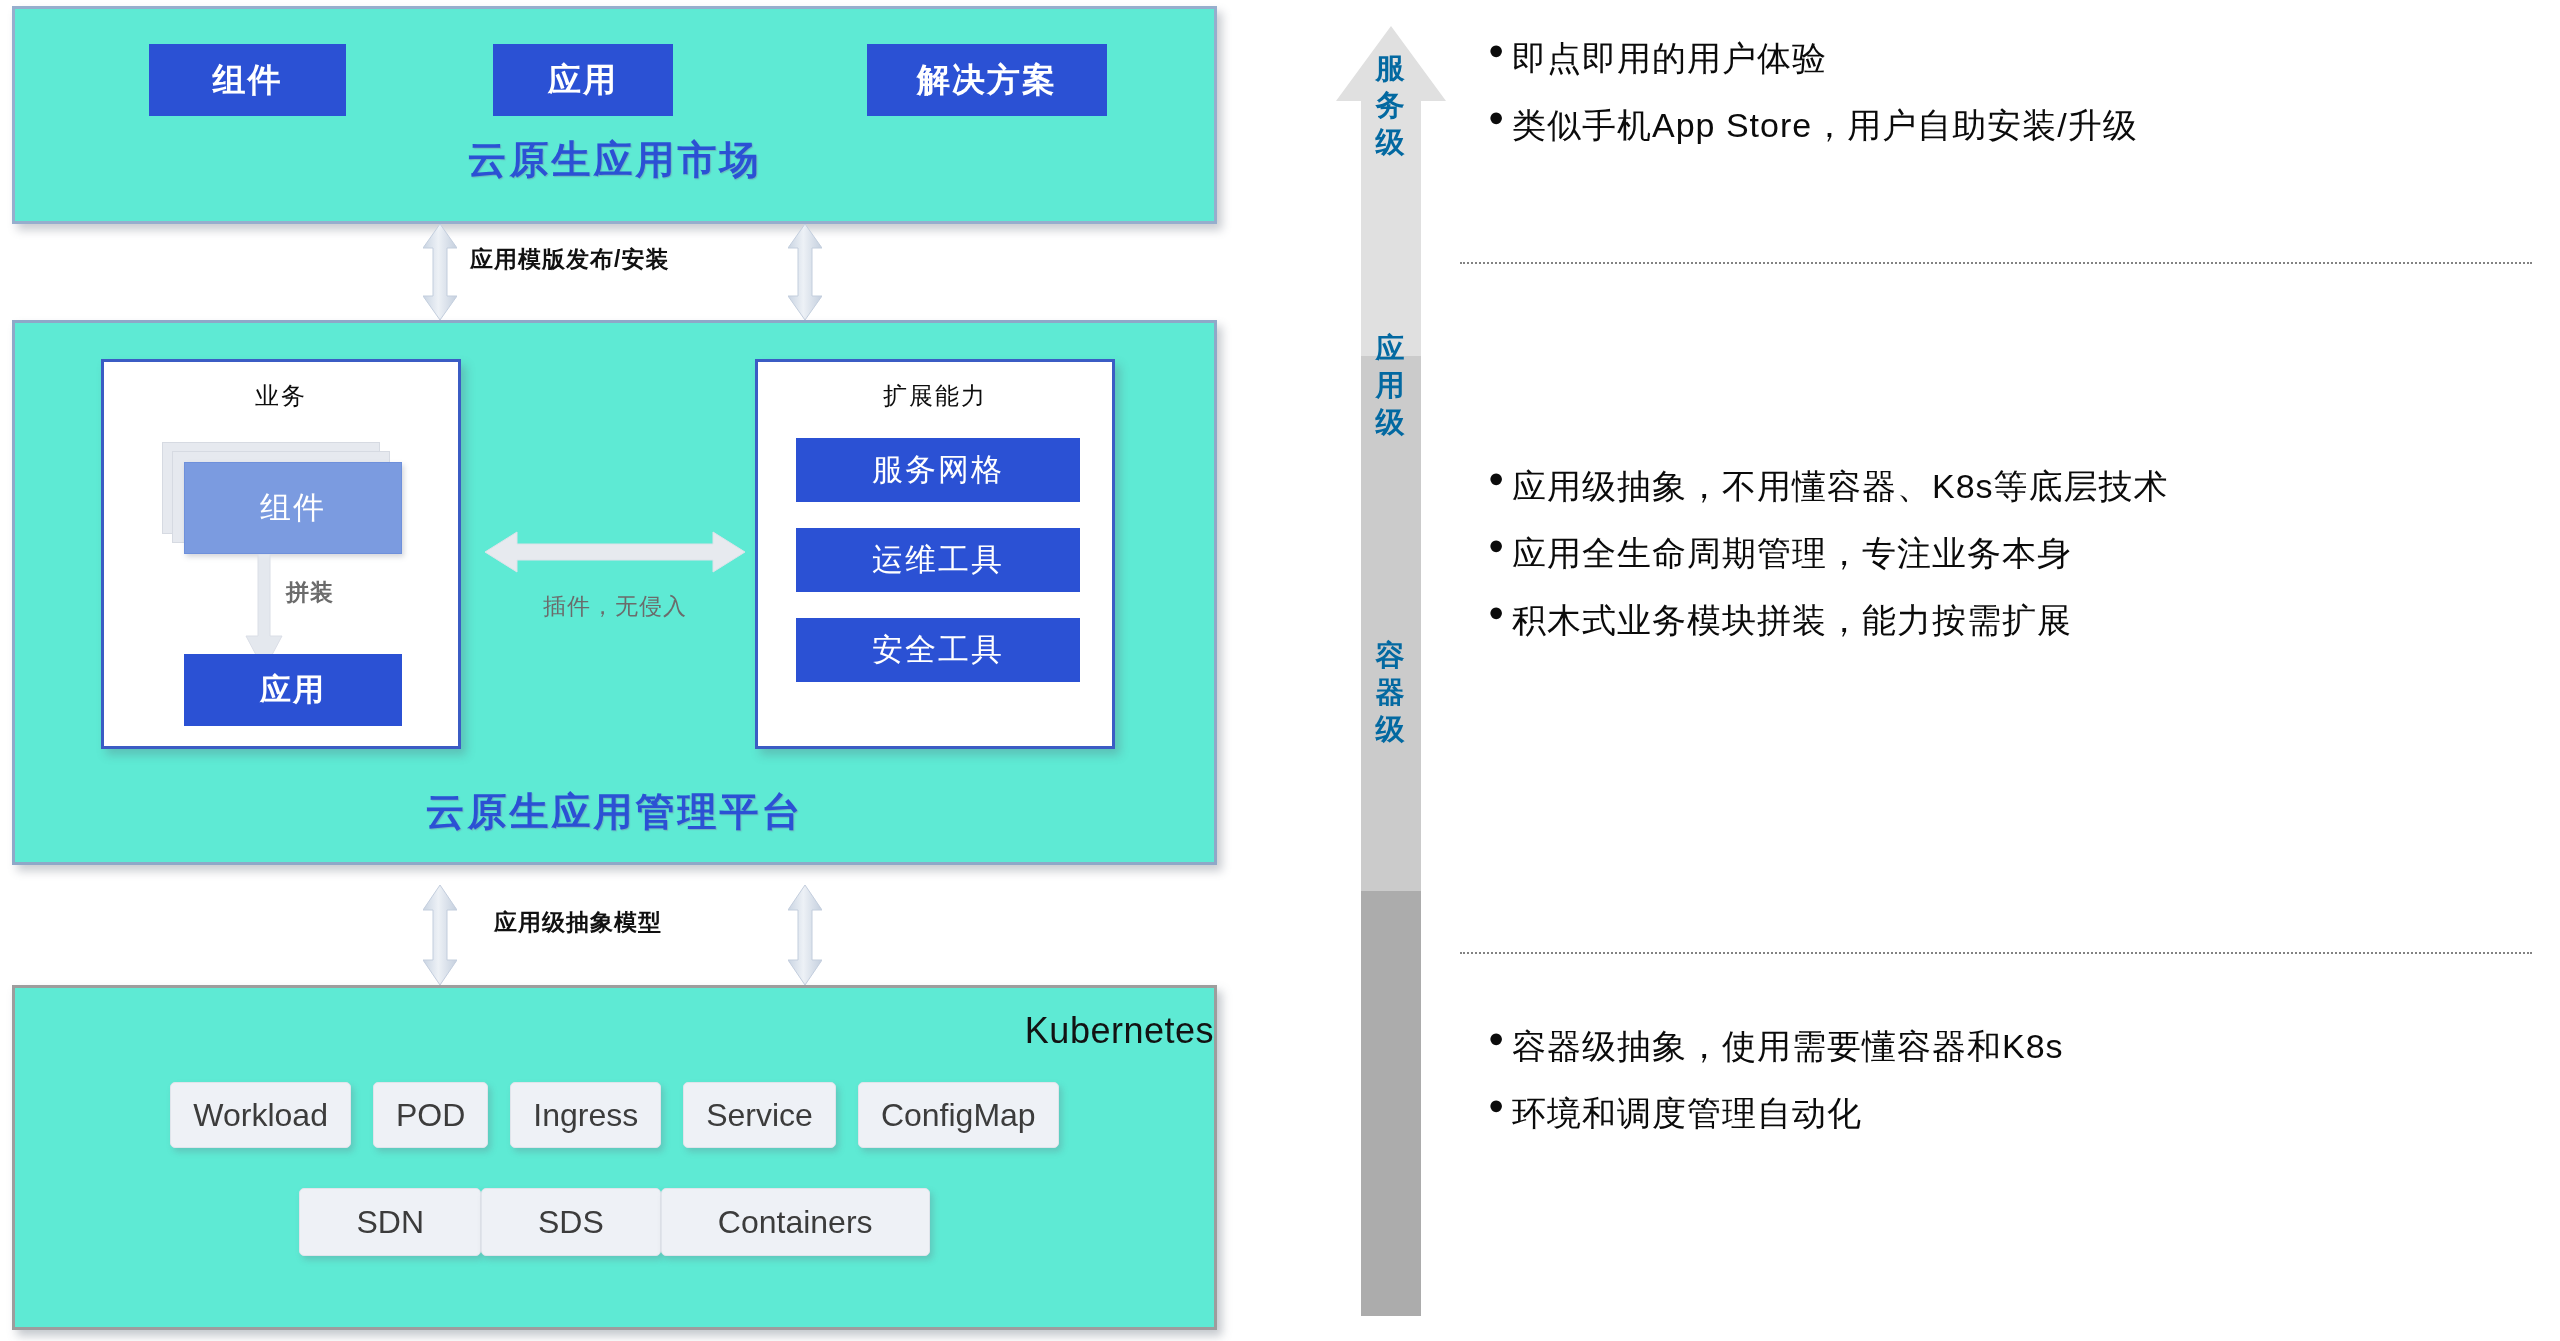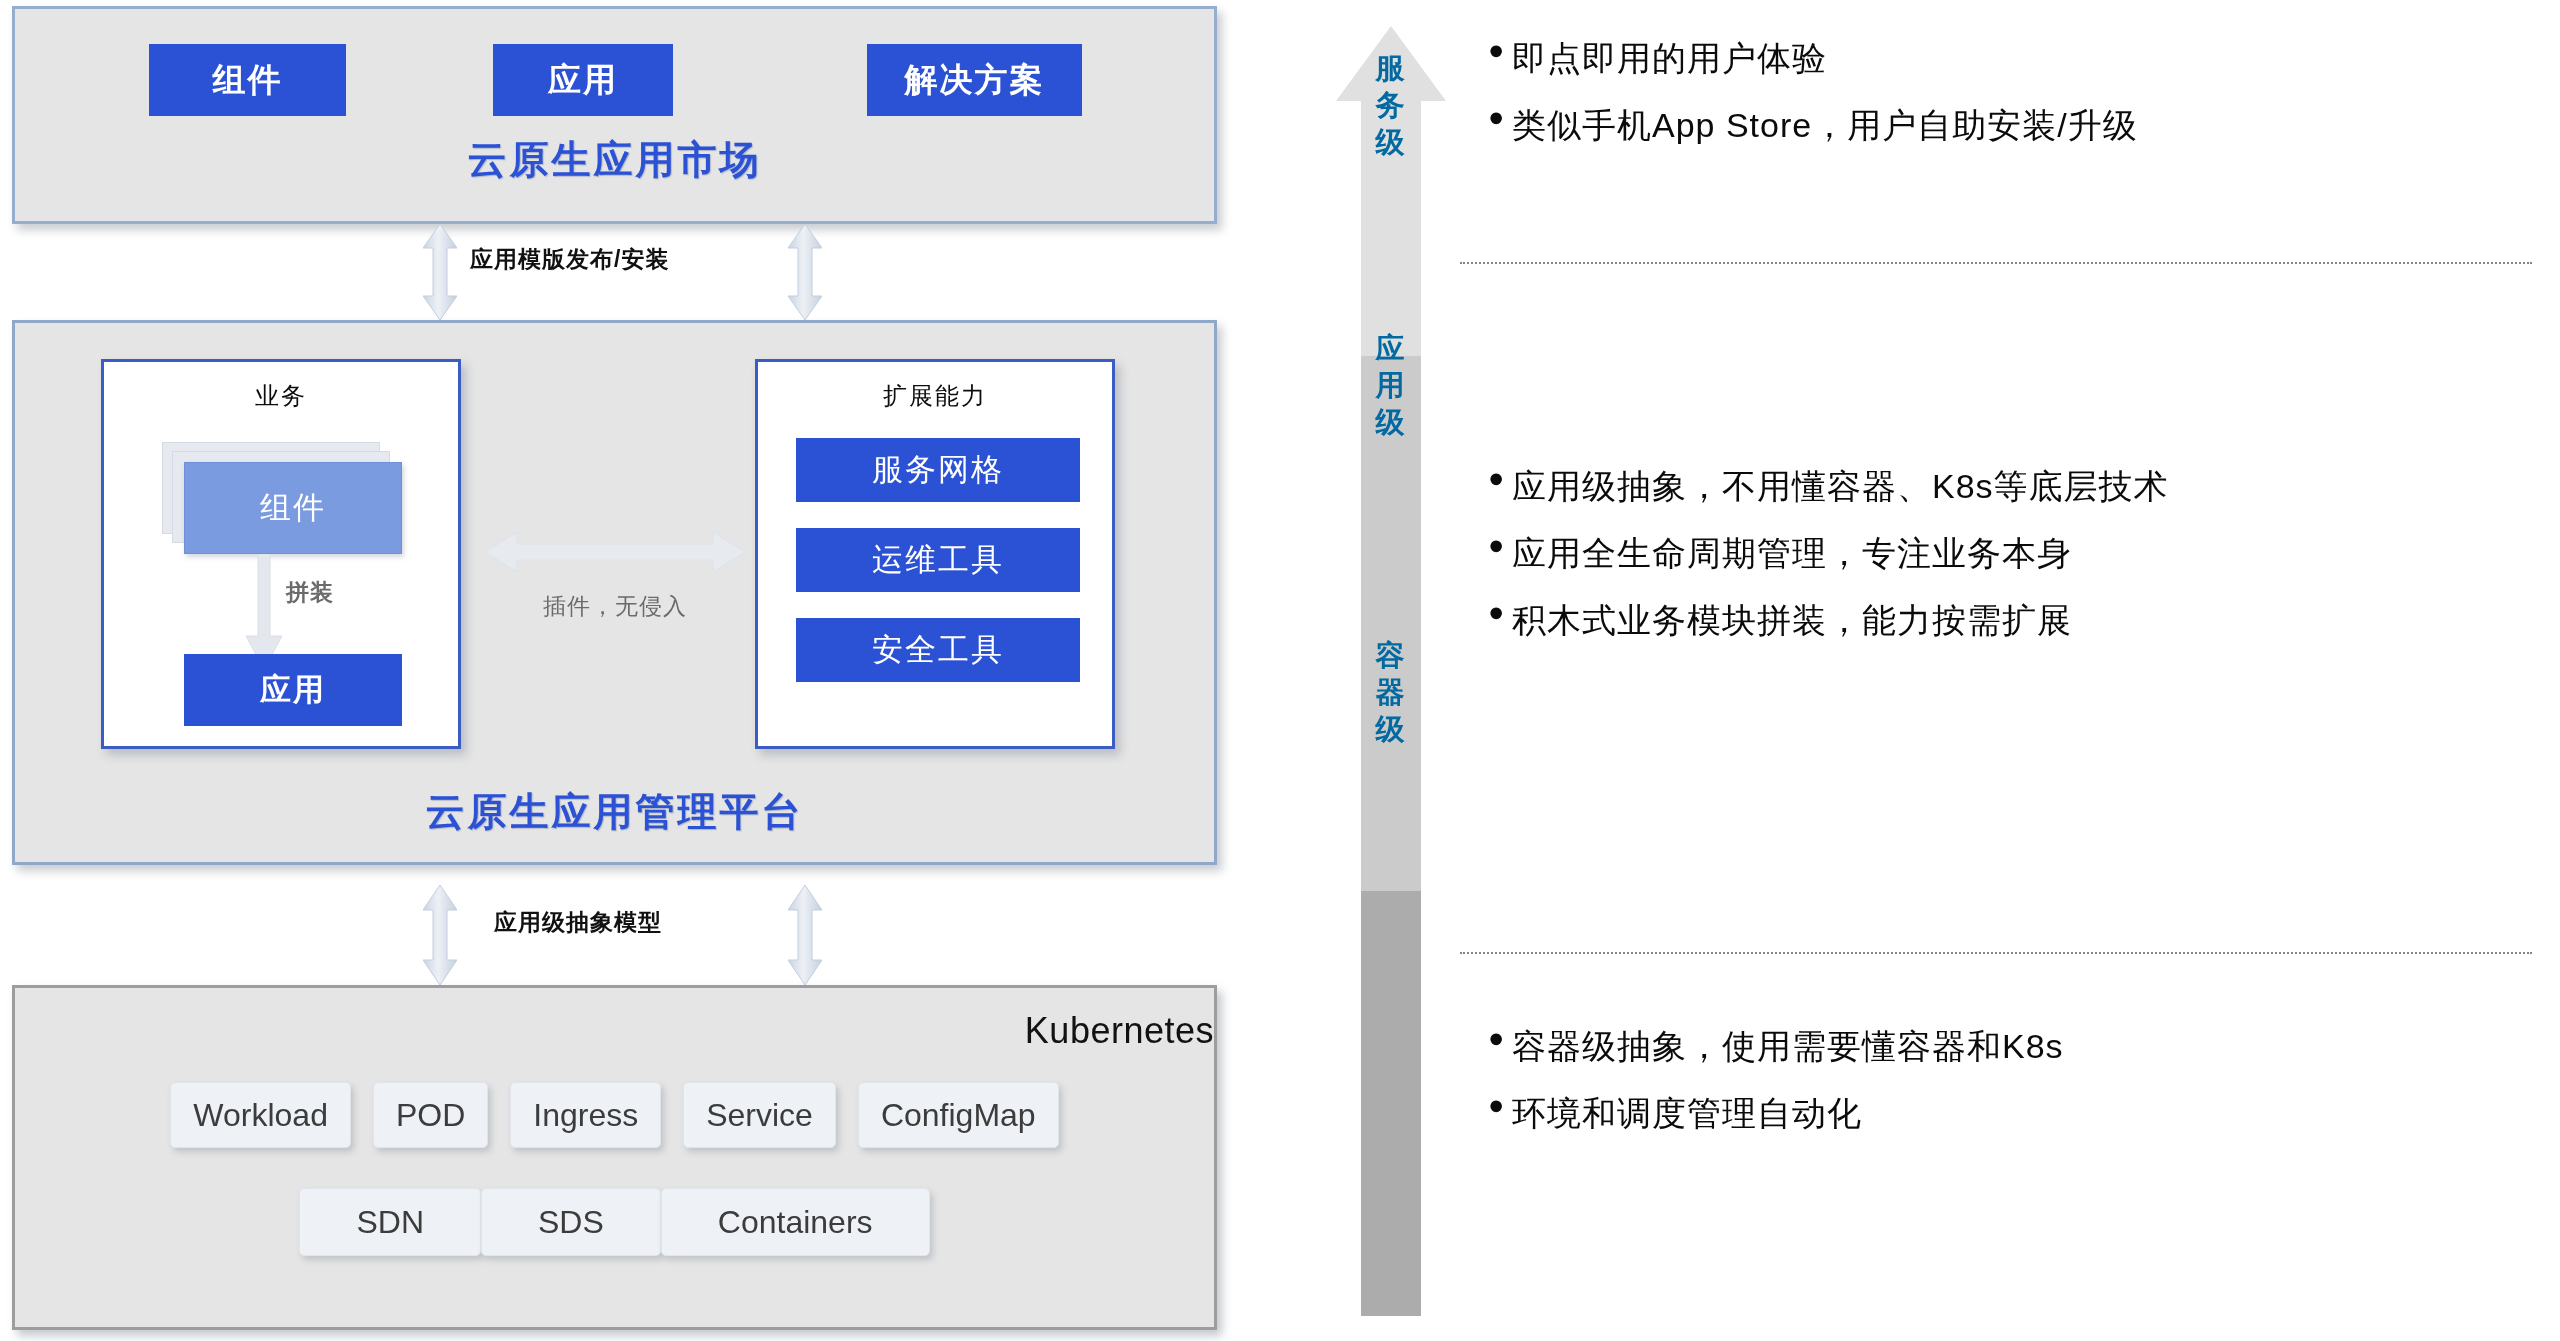--- a/index.html
+++ b/index.html
@@ -18,21 +18,21 @@
 
   
   #left-col {
     position: absolute;
     left: 0; top: 0;
     width: 1270px; height: 1341px;
   }
 
   .panel {
     position: absolute;
-    background: #e5e5e5;
+    background: #5eead4;
     border: 3px solid #8FA8C8;
     box-sizing: border-box;
     box-shadow: 5px 6px 9px rgba(90,100,115,0.33);
   }
 
   
   #marketplace-panel {
     left: 12px; top: 6px;
     width: 1205px; height: 218px;
     border-color: #96AECD;
@@ -50,21 +50,21 @@
     font-size: 33px;
     font-weight: bold;
     display: flex;
     align-items: center;
     justify-content: center;
     letter-spacing: 2px;
     height: 72px;
   }
   #chip-0 { left: 134px; width: 197px; }
   #chip-1 { left: 478px; width: 180px; }
-  #chip-2 { left: 852px; width: 215px; }
+  #chip-2 { left: 852px; width: 240px; }
 
   #marketplace-title {
     position: absolute;
     left: 0; top: 124px;
     width: 100%;
     text-align: center;
     color: #2B51D4;
     font-size: 39px;
     font-weight: bold;
     letter-spacing: 3px;

